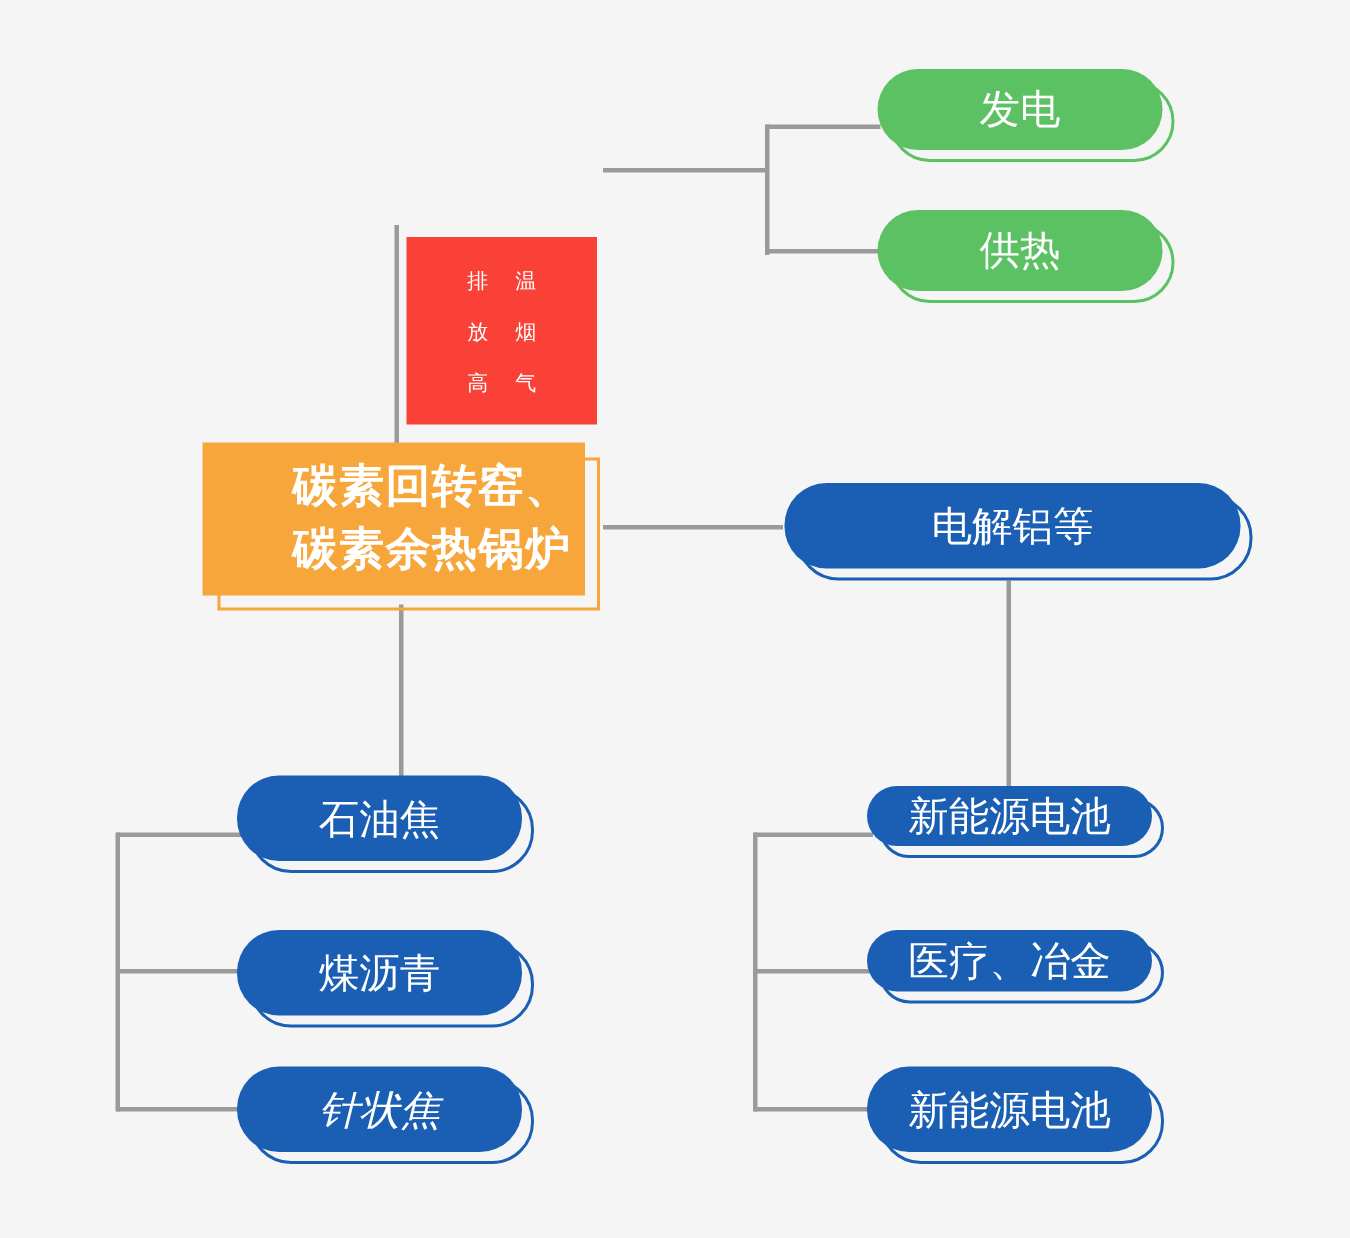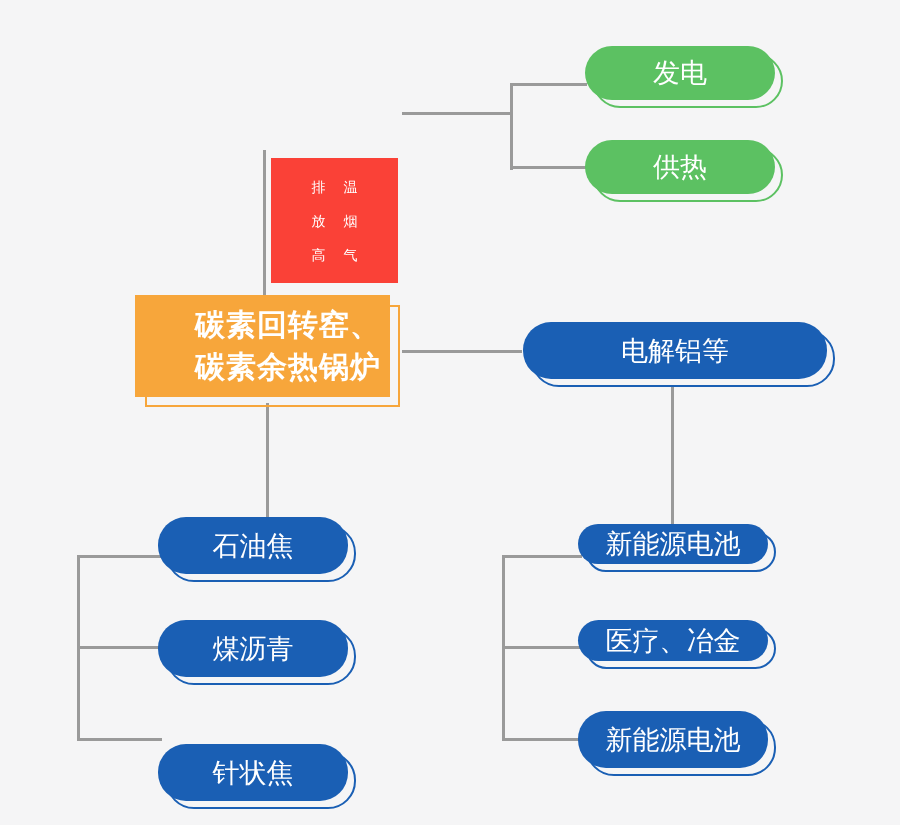--- a/index.html
+++ b/index.html
@@ -107,21 +107,21 @@
     <div class="fill">
         <span>石油焦</span>
       </div>
   </div>
   <div class="node blue" style="left:158px;top:620px;width:190px;height:57px;text-decoration:underline;">
     <div class="ghost"></div>
     <div class="fill">
         <span>煤沥青</span>
       </div>
   </div>
-  <div class="node blue" style="left:158px;top:744px;width:190px;height:57px;">
+  <div class="node blue" style="left:158px;top:711px;width:190px;height:57px;font-style:italic;">
     <div class="ghost"></div>
     <div class="fill">
         <span>针状焦</span>
       </div>
   </div>
 
   <div class="node blue" style="left:578px;top:524px;width:190px;height:40px;">
     <div class="ghost"></div>
     <div class="fill">
         <span>新能源电池</span>

